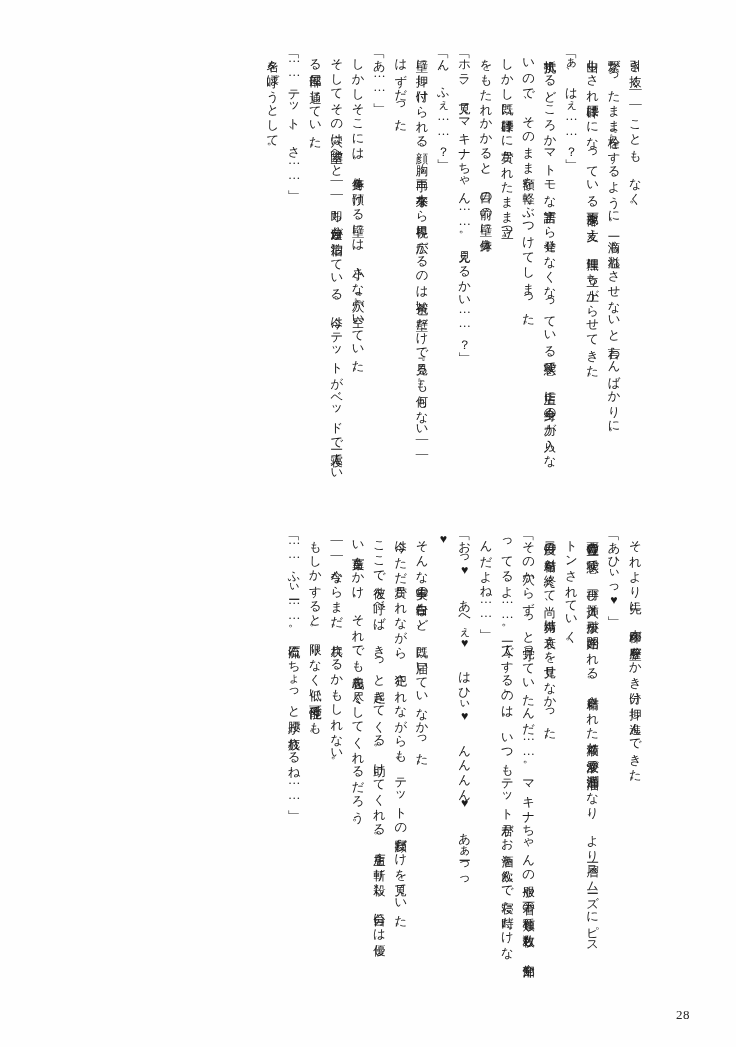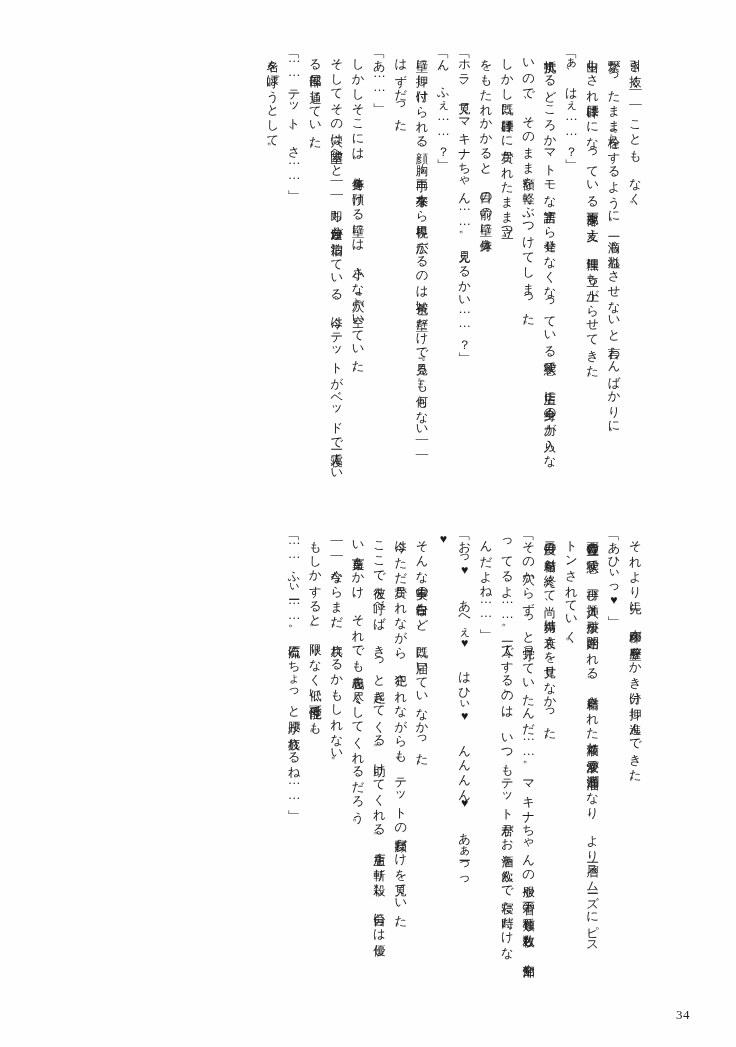--- a/index.html
+++ b/index.html
@@ -95,15 +95,15 @@
 「おっ♥　あへぇ♥　はひぃ♥　んんんん♥　あぁーっっ
 ♥
 そんな事実の告白など、既に届いていなかった。
 今はただ貫かれながら、犯されながらも、テットの寝顔だけを見ていた。
 ここで彼を呼べば、きっと起きてくる。助けてくれる。店主を斬り殺し、自分には優しい言葉をかけ、それでも忠義を尽くしてくれるだろう。
 ――今ならまだ。戻れるかもしれない。
 もしかすると。限りなく低い可能性でも。
 「……ふぃー……。流石にちょっと腰が疲れるね……」</span>
   </div>
 
-  <div class="page-number">34</div>
+  <div class="page-number">28</div>
 
 </div>
 
 </body></html>

